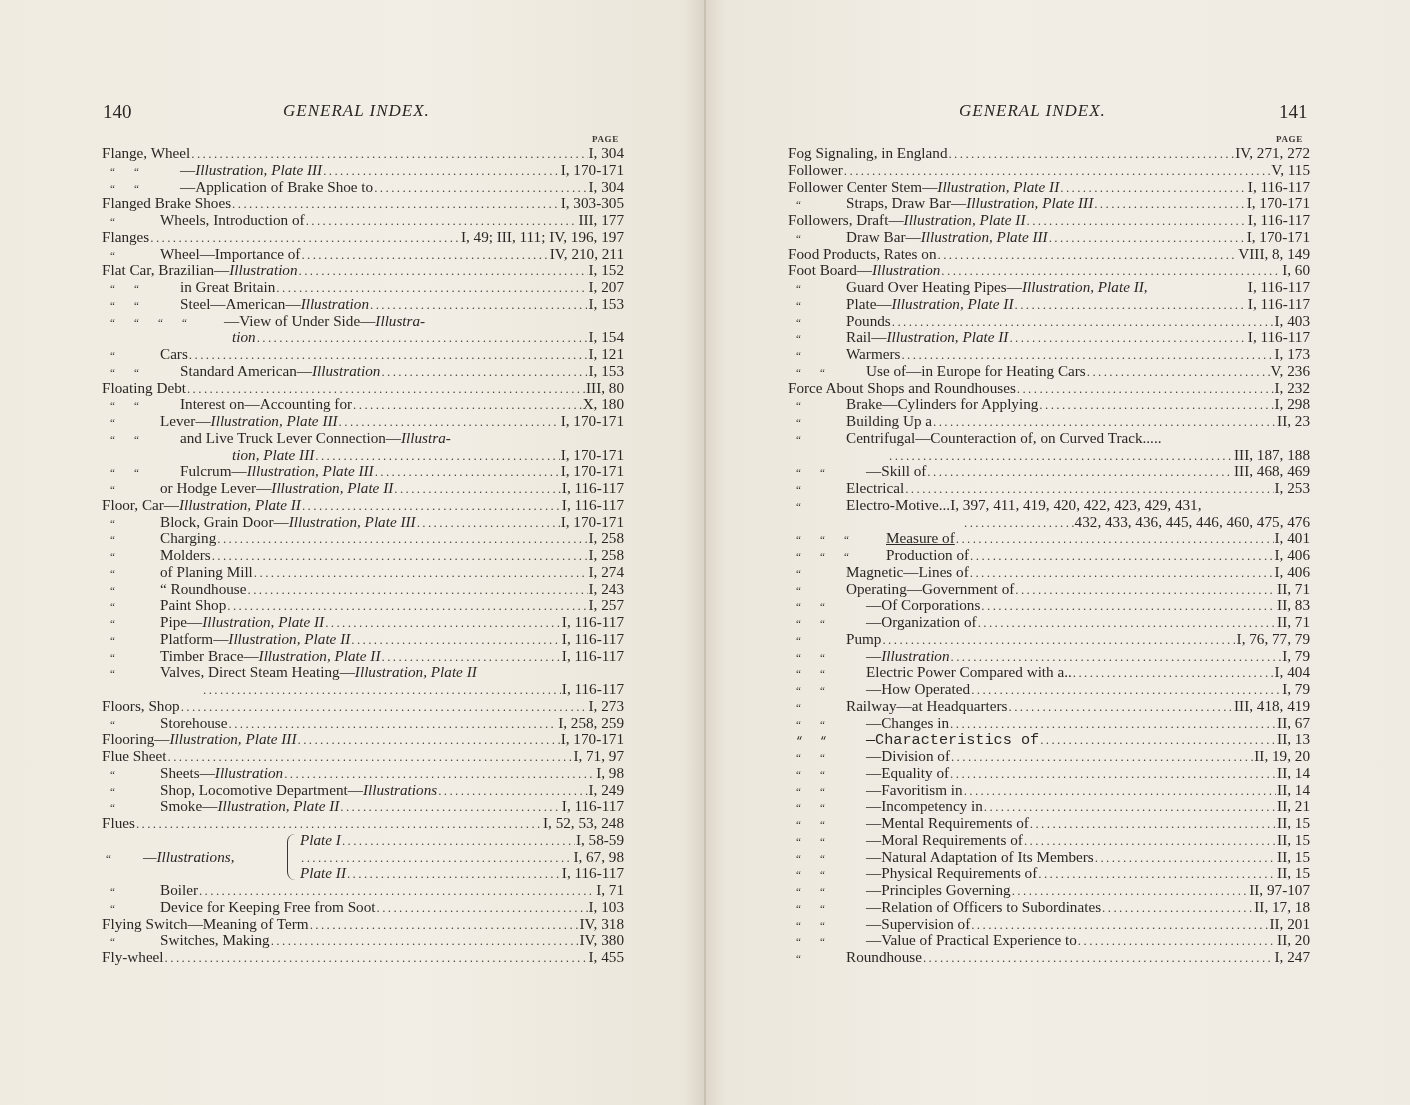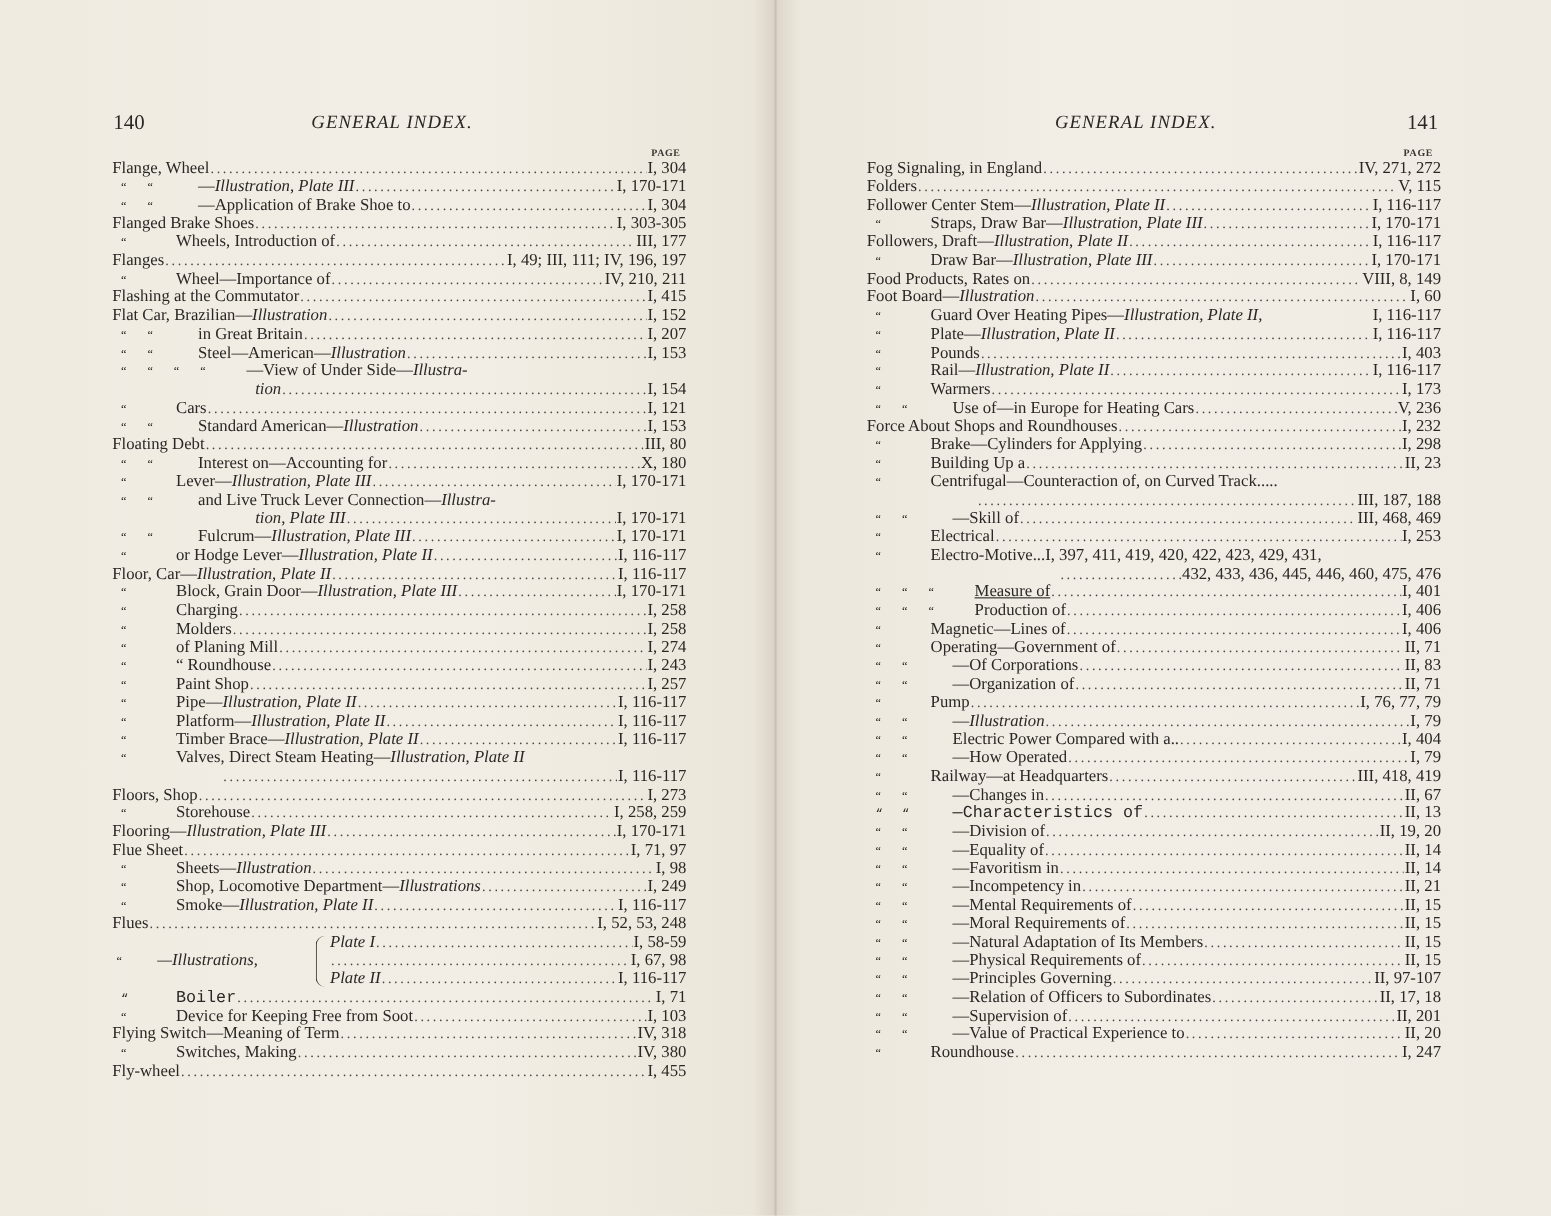--- a/index.html
+++ b/index.html
@@ -98,25 +98,20 @@
           <span class="txt" style="padding-left: 0px;">Flanges</span>
           <span class="dots"></span>
           <span class="ref">I, 49; III, 111; IV, 196, 197</span>
         </div>
         <div class="row">
           <span class="txt" style="padding-left: 4px;"><span class="ditto" style="margin-left: 4px;">“</span><span style="display: inline-block; width: 50px;"></span>Wheel—Importance of</span>
           <span class="dots"></span>
           <span class="ref">IV, 210, 211</span>
         </div>
         <div class="row">
-          <span class="txt" style="padding-left: 0px;">Flashing at the Commutator</span>
-          <span class="dots"></span>
-          <span class="ref">I, 415</span>
-        </div>
-        <div class="row">
           <span class="txt" style="padding-left: 0px;">Flat Car, Brazilian—<i>Illustration</i></span>
           <span class="dots"></span>
           <span class="ref">I, 152</span>
         </div>
         <div class="row">
           <span class="txt" style="padding-left: 4px;"><span class="ditto" style="margin-left: 4px;">“</span><span class="ditto" style="margin-left: 24px;">“</span><span style="display: inline-block; width: 46px;"></span>in Great Britain</span>
           <span class="dots"></span>
           <span class="ref">I, 207</span>
         </div>
         <div class="row">
@@ -294,21 +289,21 @@
               <span class="ref">I, 67, 98</span>
             </div>
             <div class="row">
               <span class="txt" style="padding-left: 0px;"><i>Plate II</i></span>
               <span class="dots"></span>
               <span class="ref">I, 116-117</span>
             </div>
           </div>
         </div>
         <div class="row">
-          <span class="txt" style="padding-left: 4px; font-family: Liberation Mono, monospace;"><span class="ditto" style="margin-left: 4px;">“</span><span style="display: inline-block; width: 50px;"></span>Boiler</span>
+          <span class="txt" style="padding-left: 4px;"><span class="ditto" style="margin-left: 4px;">“</span><span style="display: inline-block; width: 50px;"></span>Boiler</span>
           <span class="dots"></span>
           <span class="ref">I, 71</span>
         </div>
         <div class="row">
           <span class="txt" style="padding-left: 4px;"><span class="ditto" style="margin-left: 4px;">“</span><span style="display: inline-block; width: 50px;"></span>Device for Keeping Free from Soot</span>
           <span class="dots"></span>
           <span class="ref">I, 103</span>
         </div>
         <div class="row">
           <span class="txt" style="padding-left: 0px;">Flying Switch—Meaning of Term</span>
@@ -331,21 +326,21 @@
     <span class="page-num">141</span>
     <span class="head-title">GENERAL INDEX.</span>
     <span class="col-label">PAGE</span>
     <div class="entries" id="right-entries">
         <div class="row">
           <span class="txt" style="padding-left: 0px;">Fog Signaling, in England</span>
           <span class="dots"></span>
           <span class="ref">IV, 271, 272</span>
         </div>
         <div class="row">
-          <span class="txt" style="padding-left: 0px;">Folders</span>
+          <span class="txt" style="padding-left: 0px;">Follower</span>
           <span class="dots"></span>
           <span class="ref">V, 115</span>
         </div>
         <div class="row">
           <span class="txt" style="padding-left: 0px;">Follower Center Stem—<i>Illustration, Plate II</i></span>
           <span class="dots"></span>
           <span class="ref">I, 116-117</span>
         </div>
         <div class="row">
           <span class="txt" style="padding-left: 4px;"><span class="ditto" style="margin-left: 4px;">“</span><span style="display: inline-block; width: 50px;"></span>Straps, Draw Bar—<i>Illustration, Plate III</i></span>

